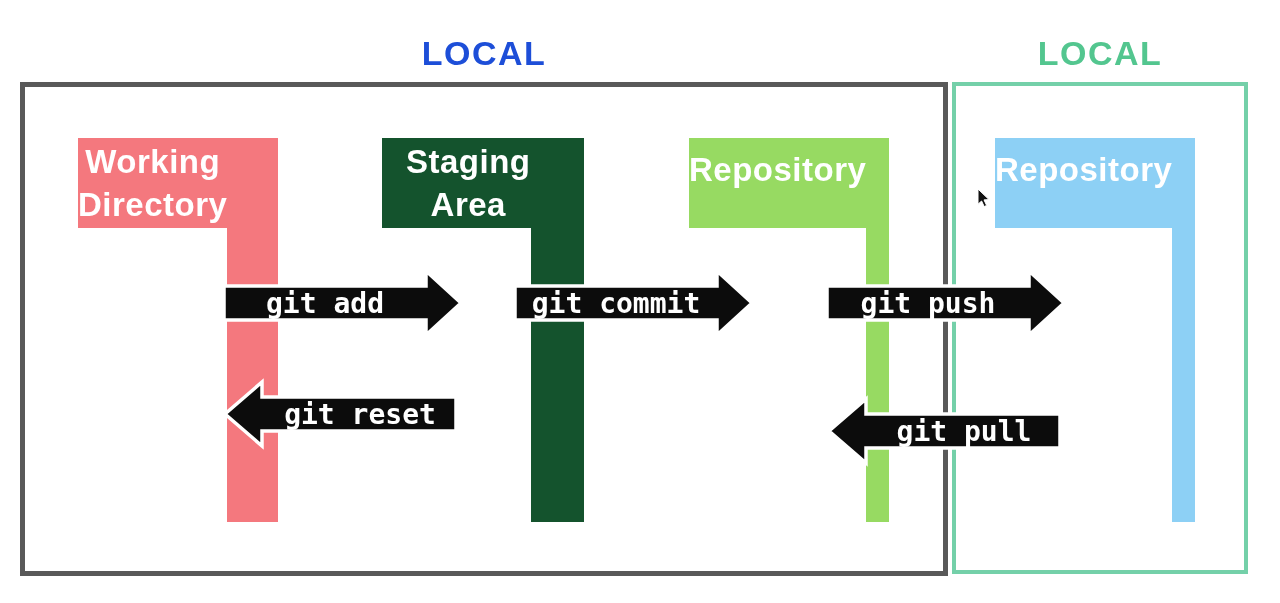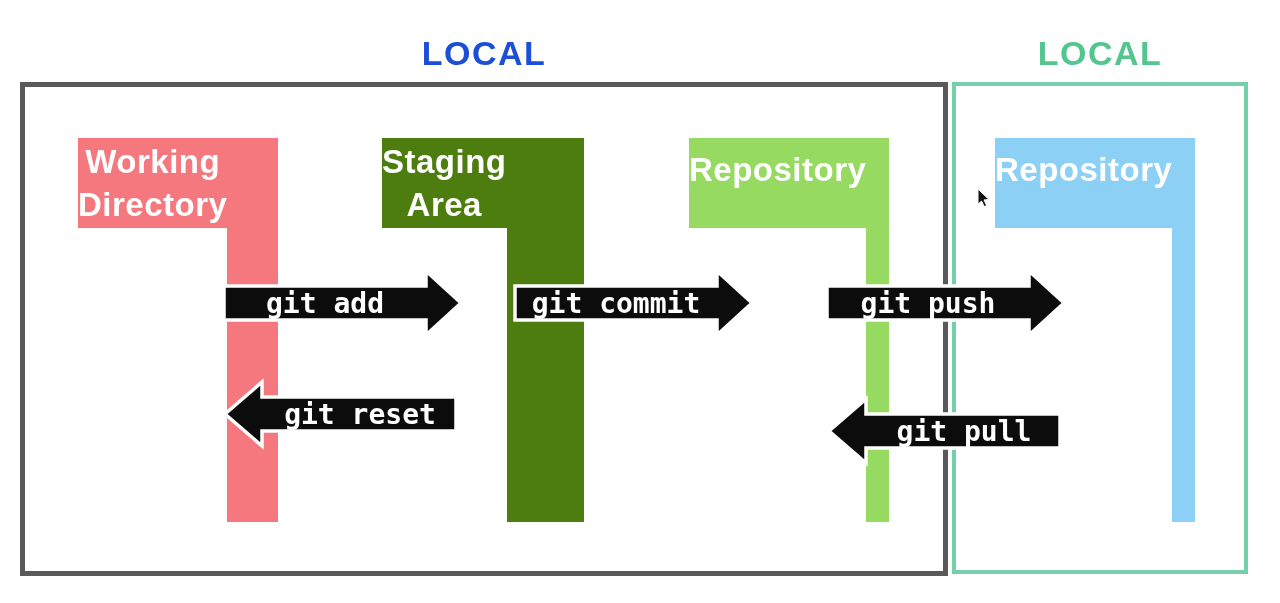--- a/index.html
+++ b/index.html
@@ -36,21 +36,21 @@
     height:90px;flex:none;margin-bottom:3px;
     display:flex;align-items:center;justify-content:center;
     color:#ffffff;font-weight:bold;font-size:33px;line-height:43px;
     text-align:center;white-space:pre-line;letter-spacing:0.5px;
   }
   .col-header.top-align{align-items:flex-start;padding-top:10px;box-sizing:border-box;}
   .col-body{flex:1;}
   .col-working{left:78px;}
   .col-working .col-header,.col-working .col-body{background:#f4787e;}
   .col-staging{left:382px;width:202px;}
-  .col-staging .col-header,.col-staging .col-body{background:#4d7c0f;}
+  .col-staging .col-header,.col-staging .col-body{background:#14532d;padding-left:24px;}
   .col-repo-local{left:689px;}
   .col-repo-local .col-header,.col-repo-local .col-body{background:#97da62;}
   .col-repo-remote{left:995px;}
   .col-repo-remote .col-header,.col-repo-remote .col-body{background:#8dd0f5;}
   
   .arrow{position:absolute;overflow:visible;}
   .arrow polygon{fill:#0c0c0c;stroke:#ffffff;stroke-width:3.5;stroke-linejoin:miter;}
   .arrow text{
     fill:#ffffff;font-family:"DejaVu Sans Mono", monospace;
     font-weight:bold;font-size:28px;text-anchor:middle;

